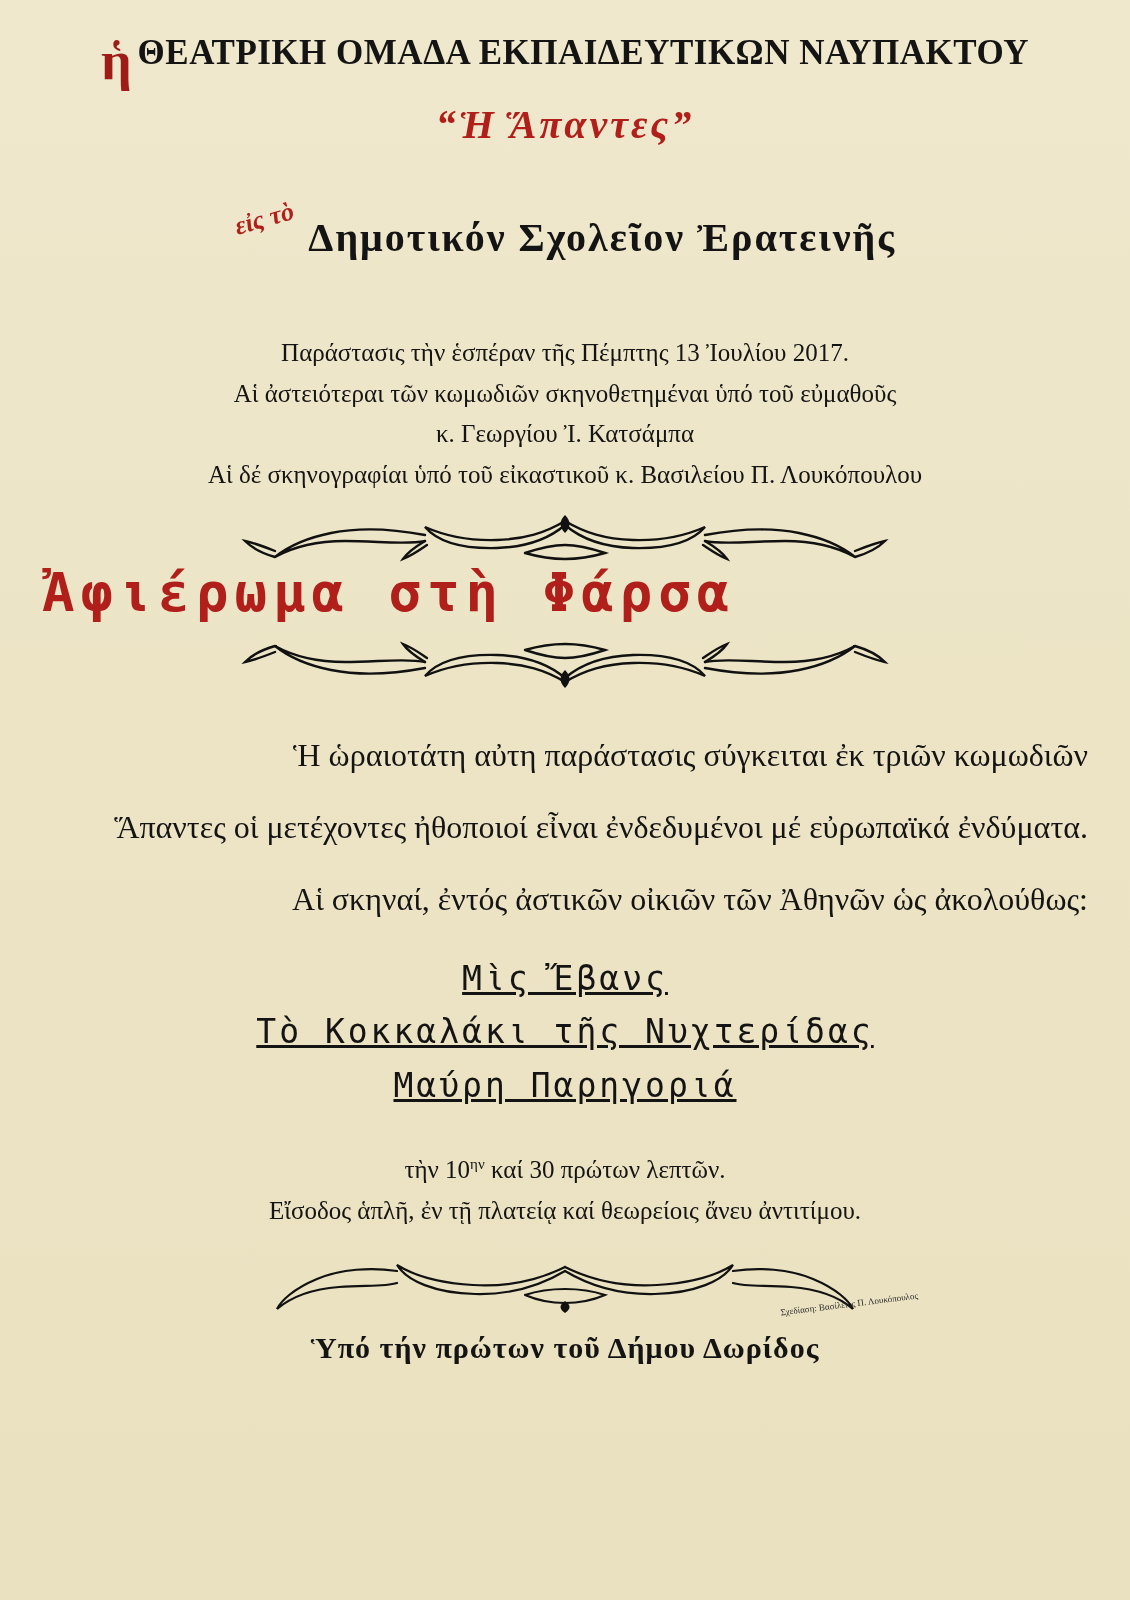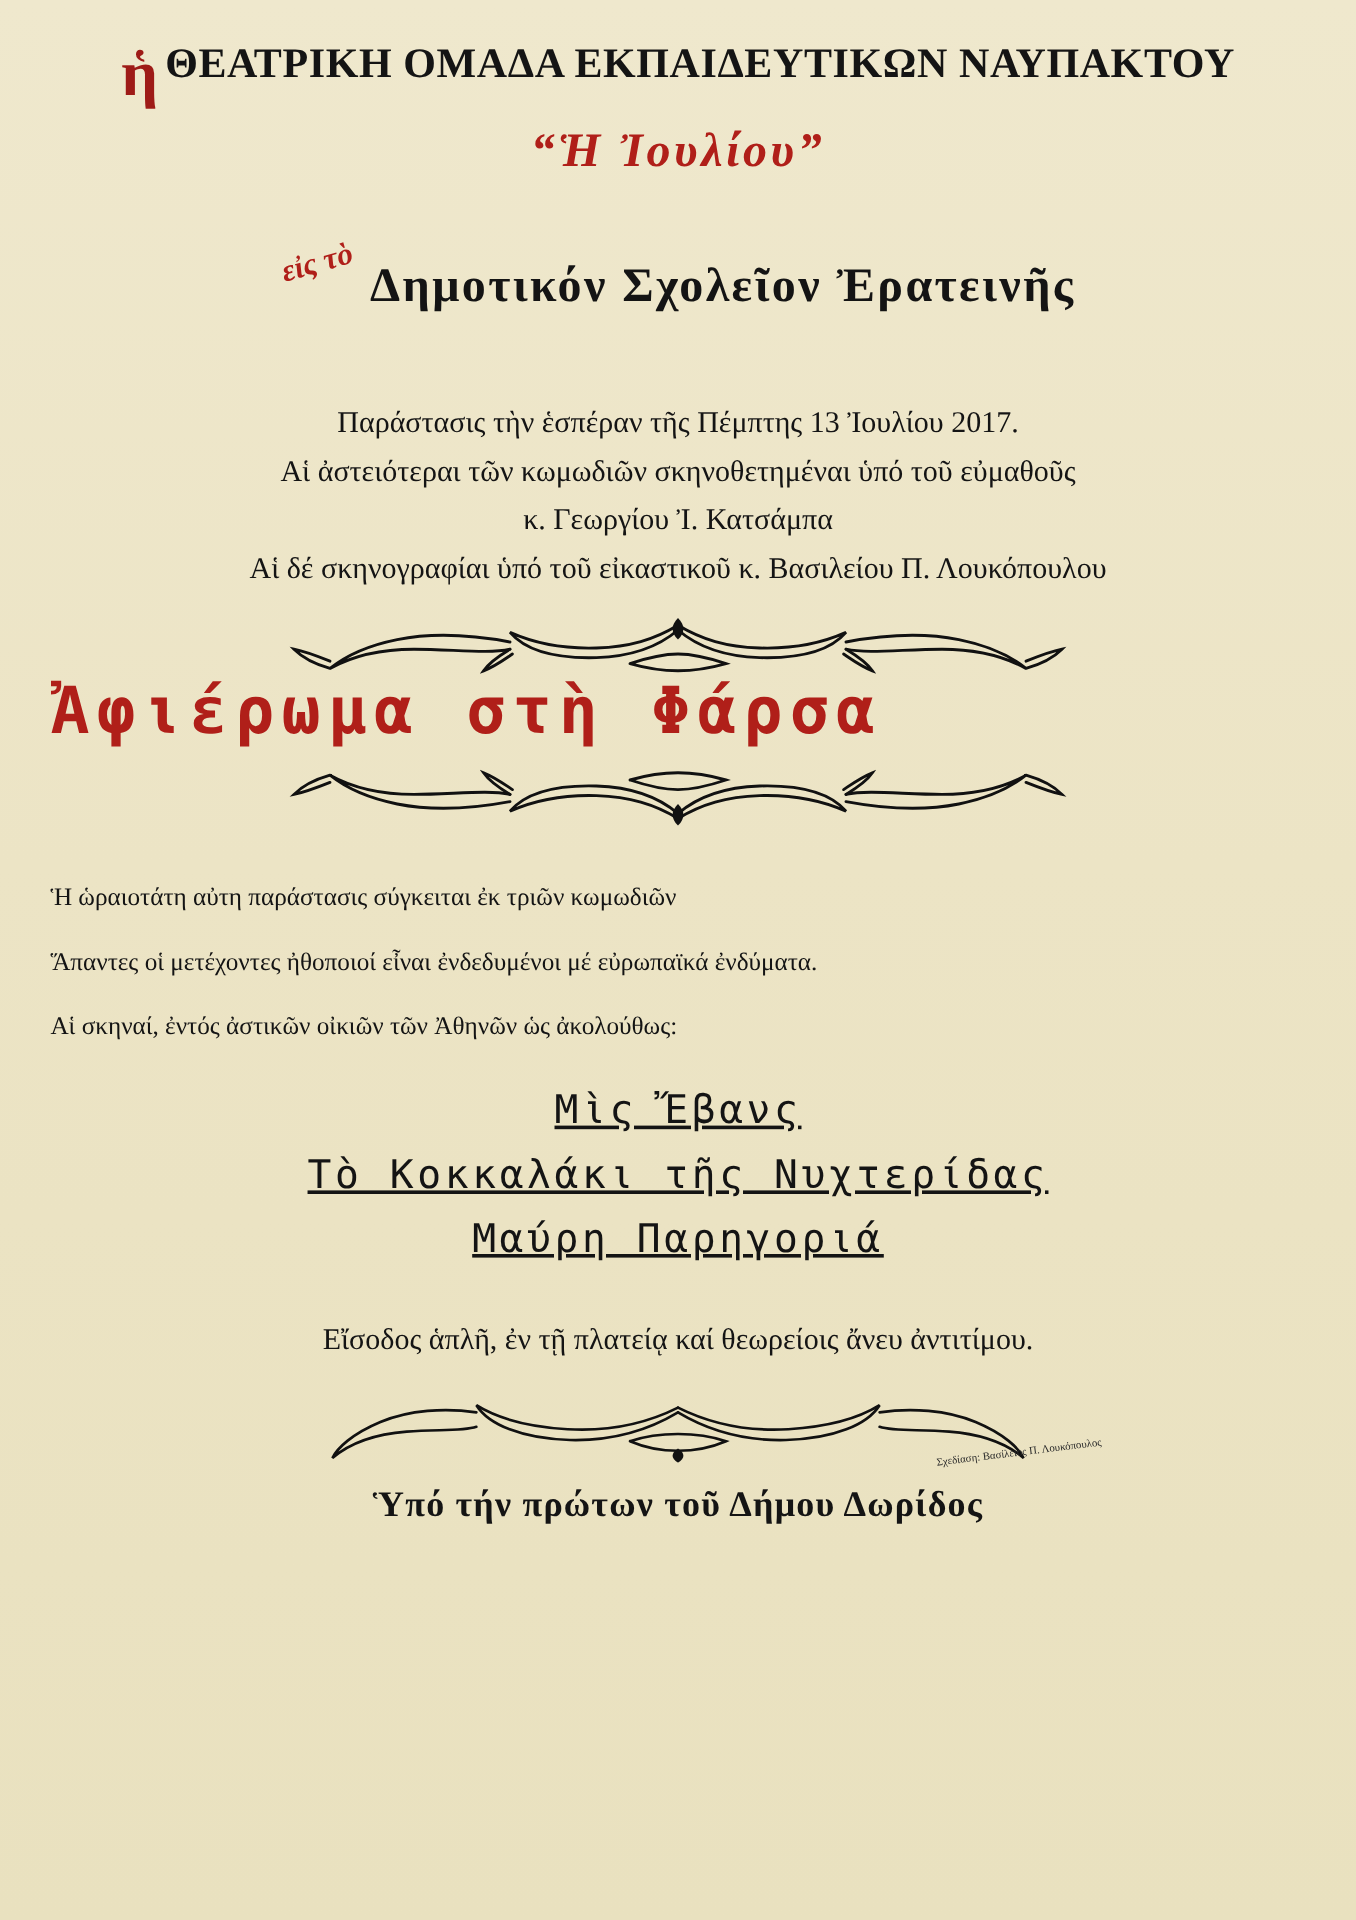--- a/index.html
+++ b/index.html
@@ -101,22 +101,22 @@
     color: #b01f19;
     font-size: 54px;
     font-weight: 700;
     letter-spacing: 6px;
     font-family: "DejaVu Sans Mono", monospace;
     margin: -4px 0 -4px 0;
   }
 
   .mid-block {
     margin-top: 40px;
-    text-align: left;
-    font-size: 21px;
+    text-align: right;
+    font-size: 32px;
     line-height: 1.62;
     color: #141414;
   }
   .mid-block .gap { height: 20px; }
 
   .plays {
     margin-top: 26px;
     text-align: center;
     font-family: "DejaVu Sans Mono", monospace;
     font-size: 33px;
@@ -161,21 +161,21 @@
 </head>
 <body>
 
 <div class="poster">
 
   <div class="row-title">
     <span class="eta-drop">ἡ</span>
     <span class="group-title">ΘΕΑΤΡΙΚΗ ΟΜΑΔΑ ΕΚΠΑΙΔΕΥΤΙΚΩΝ ΝΑΥΠΑΚΤΟΥ</span>
   </div>
 
-  <div class="troupe-name">“Ἡ Ἰουλίου”</div>
+  <div class="troupe-name">“Ἡ Ἅπαντες”</div>
 
   <div class="venue-row">
     <span class="eis-to">εἰς τὸ</span>
     <span class="venue">Δημοτικόν  Σχολεῖον  Ἐρατεινῆς</span>
   </div>
 
   <div class="para-block">
     <div>Παράστασις  τὴν ἑσπέραν τῆς Πέμπτης 13 Ἰουλίου 2017.</div>
     <div>Αἱ ἀστειότεραι τῶν κωμωδιῶν σκηνοθετημέναι ὑπό τοῦ εὐμαθοῦς</div>
     <div>κ. Γεωργίου Ἰ. Κατσάμπα</div>
@@ -222,20 +222,23 @@
     <div>Αἱ σκηναί, ἐντός ἀστικῶν οἰκιῶν τῶν Ἀθηνῶν ὡς ἀκολούθως:</div>
   </div>
 
   <div class="plays">
     <div>Μὶς Ἔβανς</div>
     <div>Τὸ Κοκκαλάκι τῆς Νυχτερίδας</div>
     <div>Μαύρη Παρηγοριά</div>
   </div>
 
   <div class="timing">
+    <div>
+      <span>τὴν 10</span><sup>ην</sup><span> καί 30 πρώτων λεπτῶν.</span>
+    </div>
     <div>Εἴσοδος ἁπλῆ, ἐν τῇ πλατείᾳ καί θεωρείοις ἄνευ ἀντιτίμου.</div>
   </div>
 
   <div class="bottom-orn-wrap">
     <svg class="orn" width="760" height="56" viewBox="0 0 760 56">
       <g fill="none" stroke="#111" stroke-width="2.2" stroke-linecap="round">
         <path d="M380 10 C 352 24, 322 30, 288 28 C 254 26, 228 18, 212 8 C 222 24, 250 36, 290 37 C 330 38, 360 26, 380 14"></path>
         <path d="M380 10 C 408 24, 438 30, 472 28 C 506 26, 532 18, 548 8 C 538 24, 510 36, 470 37 C 430 38, 400 26, 380 14"></path>
         <path d="M212 14 C 186 10, 156 12, 132 22 C 108 32, 96 44, 92 52 C 106 40, 128 32, 154 30 C 180 28, 200 30, 212 26"></path>
         <path d="M548 14 C 574 10, 604 12, 628 22 C 652 32, 664 44, 668 52 C 654 40, 632 32, 606 30 C 580 28, 560 30, 548 26"></path>

